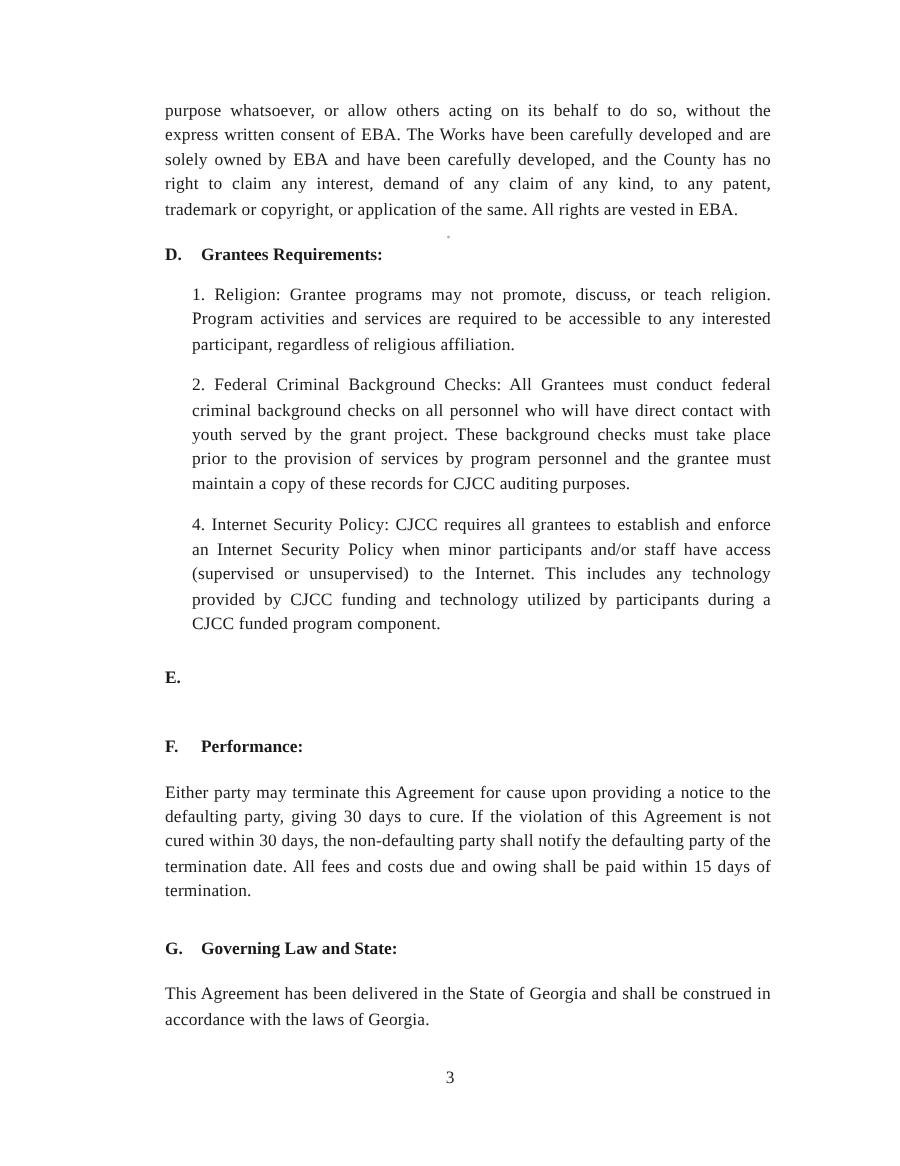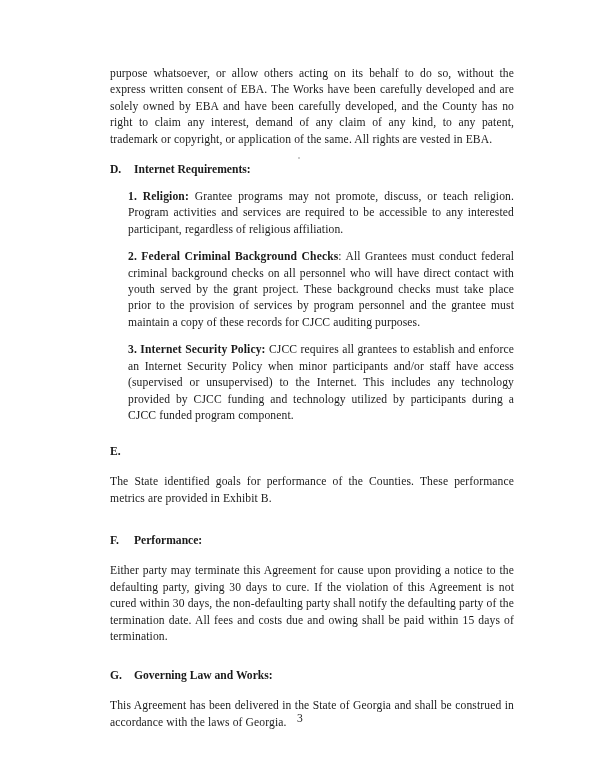--- a/index.html
+++ b/index.html
@@ -44,21 +44,21 @@
     line-height: 1.42;
     font-weight: bold;
     display: flex;
     gap: 10px;
   }
   .section-heading .letter {
     width: 14px;
     flex: 0 0 14px;
   }
   .lead {
-    font-weight: bold;
+    font-weight: normal;
   }
   .block-spacer-sm { height: 4px; }
   .block-spacer { height: 8px; }
   .block-spacer-lg { height: 16px; }
   .page-number {
     position: absolute;
     left: 0;
     right: 0;
     top: 712px;
     text-align: center;
@@ -80,64 +80,63 @@
   <div class="speck" style="left:298px; top:157px;"></div>
 
   <div class="content">
 
     <p>purpose whatsoever, or allow others acting on its behalf to do so, without the express written consent of EBA.  The Works have been carefully developed and are solely owned by EBA and have been carefully developed, and the County has no right to claim any interest, demand of any claim of any kind, to any patent, trademark or copyright, or application of the same.  All rights are vested in EBA.</p>
 
     <div class="block-spacer-sm"></div>
 
     <div class="section-heading">
       <span class="letter">D.</span>
-      <span>Internet Requirements:</span>
+      <span>Grantees Requirements:</span>
     </div>
 
     <p class="para-indent">
       <span class="lead">1.  Religion:</span><span> Grantee programs may not promote, discuss, or teach religion. Program activities and services are required to be accessible to any interested participant, regardless of religious affiliation.</span>
     </p>
 
     <p class="para-indent">
       <span class="lead">2.  Federal Criminal Background Checks</span><span>: All Grantees must conduct federal criminal background checks on all personnel who will have direct contact with youth served by the grant project. These background checks must take place prior to the provision of services by program personnel and the grantee must maintain a copy of these records for CJCC auditing purposes.</span>
     </p>
 
     <p class="para-indent">
-      <span class="lead">3.  Internet Security Policy:</span><span> CJCC requires all grantees to establish and enforce an Internet Security Policy when minor participants and/or staff have access (supervised or unsupervised) to the Internet. This includes any technology provided by CJCC funding and technology utilized by participants during a CJCC funded program component.</span>
+      <span class="lead">4.  Internet Security Policy:</span><span> CJCC requires all grantees to establish and enforce an Internet Security Policy when minor participants and/or staff have access (supervised or unsupervised) to the Internet. This includes any technology provided by CJCC funding and technology utilized by participants during a CJCC funded program component.</span>
     </p>
 
     <div class="block-spacer"></div>
 
     <div class="section-heading">
       <span class="letter">E.</span>
     </div>
 
     <div class="block-spacer-sm"></div>
 
-    <p>The State identified goals for performance of the Counties.  These performance metrics are provided in Exhibit B.</p>
 
     <div class="block-spacer-lg"></div>
 
     <div class="section-heading">
       <span class="letter">F.</span>
       <span>Performance:</span>
     </div>
 
     <div class="block-spacer-sm"></div>
 
     <p>Either party may terminate this Agreement for cause upon providing a notice to the defaulting party, giving 30 days to cure.  If the violation of this Agreement is not cured within 30 days, the non-defaulting party shall notify the defaulting party of the termination date.  All fees and costs due and owing shall be paid within 15 days of termination.</p>
 
     <div class="block-spacer-sm"></div>
 
 
     <div class="block-spacer"></div>
 
     <div class="section-heading">
       <span class="letter">G.</span>
-      <span>Governing Law and Works:</span>
+      <span>Governing Law and State:</span>
     </div>
 
     <div class="block-spacer-sm"></div>
 
     <p>This Agreement has been delivered in the State of Georgia and shall be construed in accordance with the laws of Georgia.</p>
 
   </div>
 
   <div class="page-number">3</div>
 

